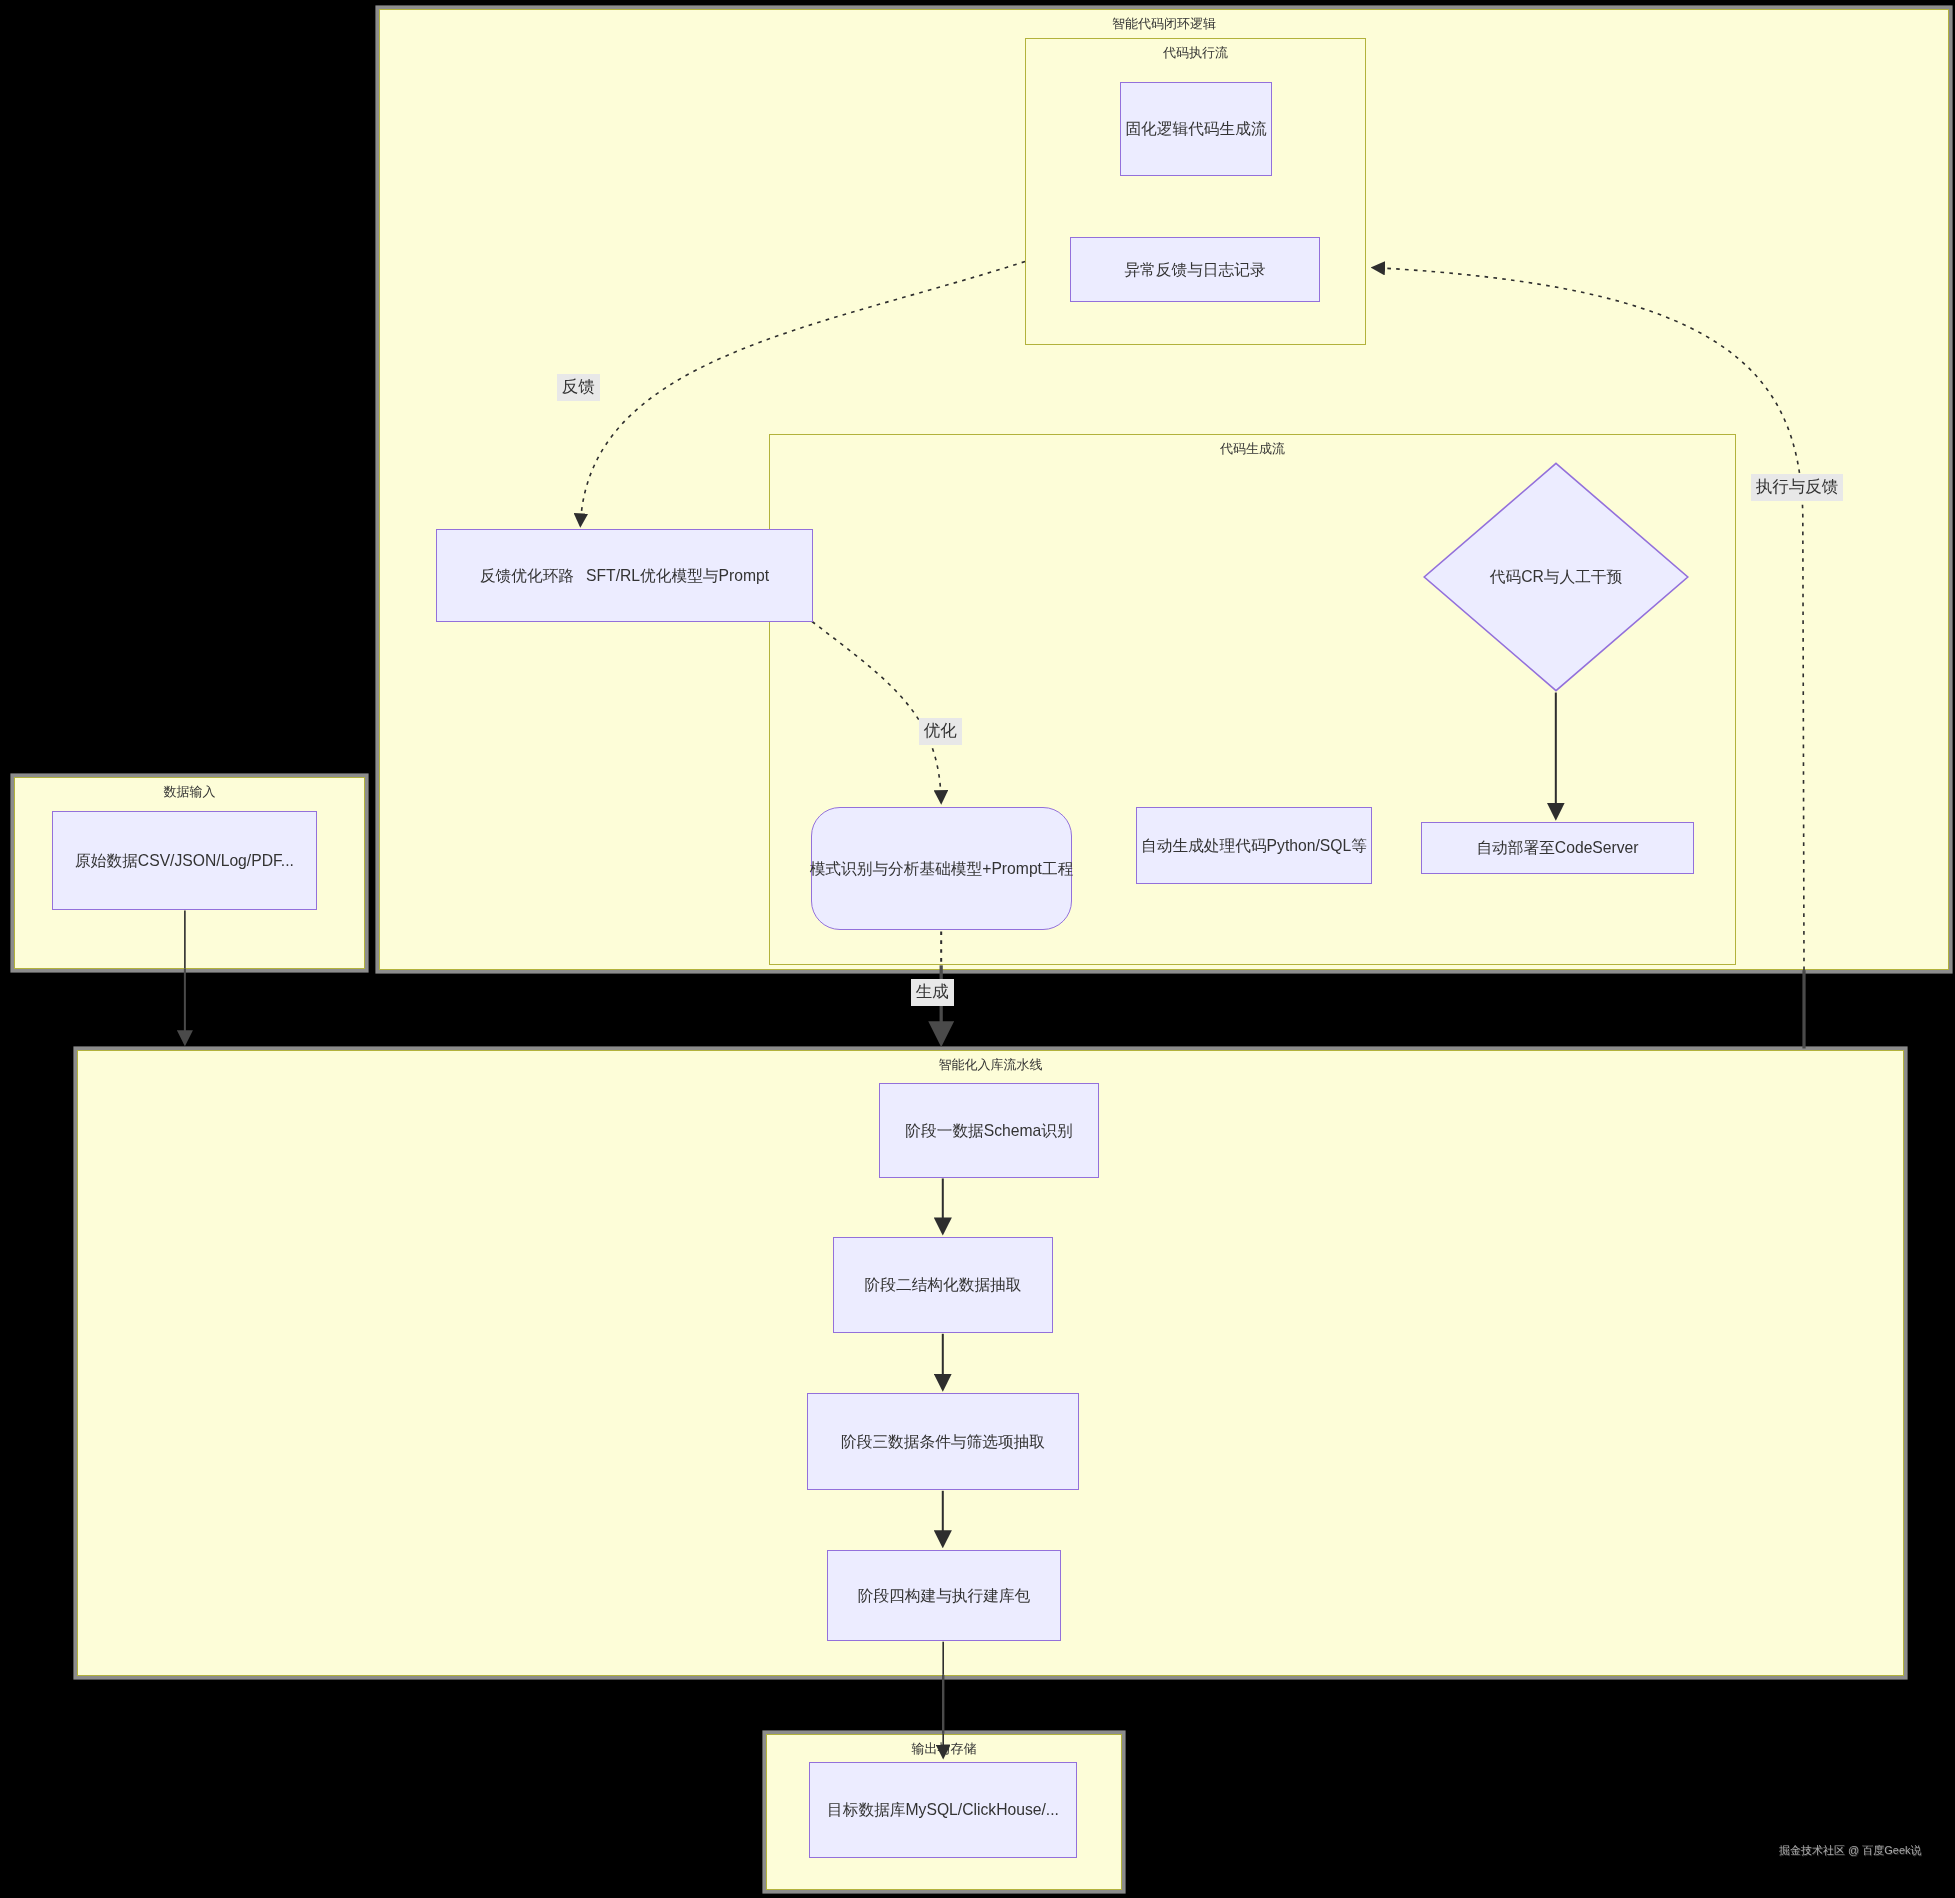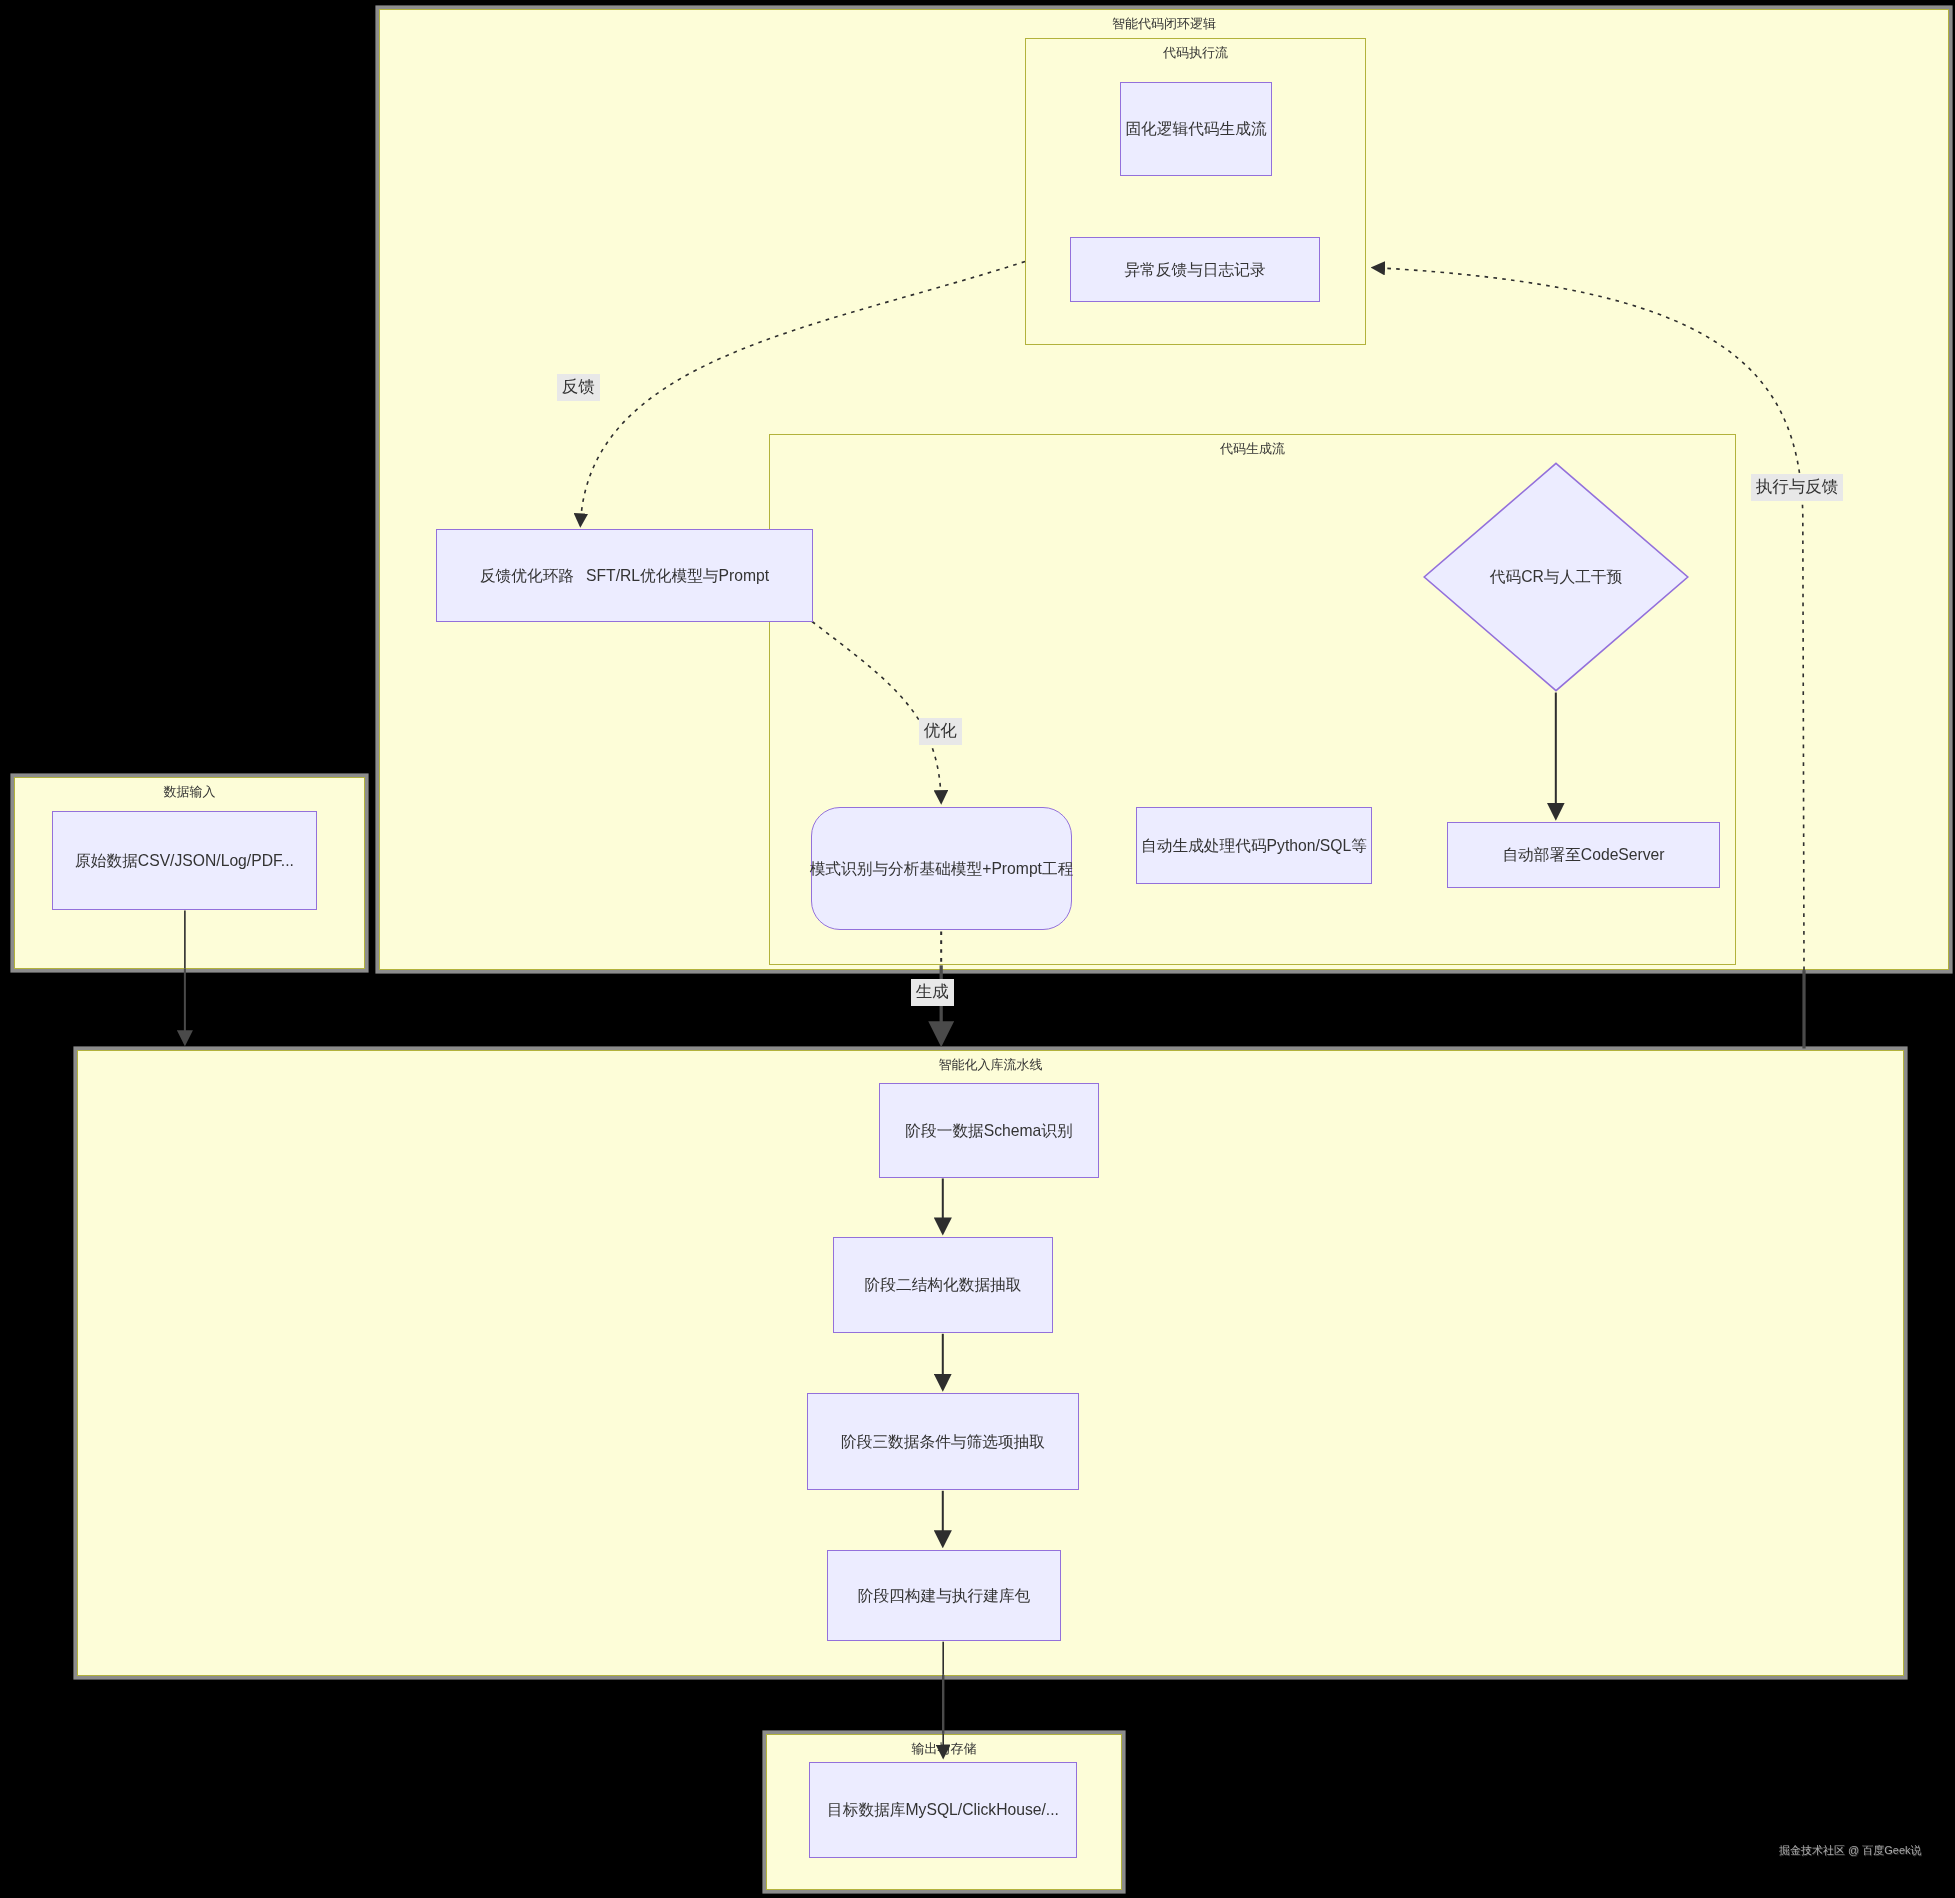--- a/index.html
+++ b/index.html
@@ -124,21 +124,21 @@
   <div class="node" style="left:811px;top:807px;width:261px;height:123px;border-radius:29px;">
     <span class="nl">模式识别与分析</span>
     <span class="nl">基础模型+Prompt工程</span>
   </div>
 
   <div class="node" style="left:1136px;top:807px;width:236px;height:77px;">
     <span class="nl">自动生成处理代码</span>
     <span class="nl">Python/SQL等</span>
   </div>
 
-  <div class="node" style="left:1421px;top:822px;width:273px;height:66px;margin-left:26px;">
+  <div class="node" style="left:1421px;top:822px;width:273px;height:52px;">
     <span class="nl">自动部署至CodeServer</span>
   </div>
 
   <div class="node" style="left:52px;top:811px;width:265px;height:99px;">
     <span class="nl">原始数据</span>
     <span class="nl">CSV/JSON/Log/PDF...</span>
   </div>
 
   <div class="node" style="left:833px;top:1083px;width:220px;height:95px;margin-left:46px;">
     <span class="nl">阶段一</span>

